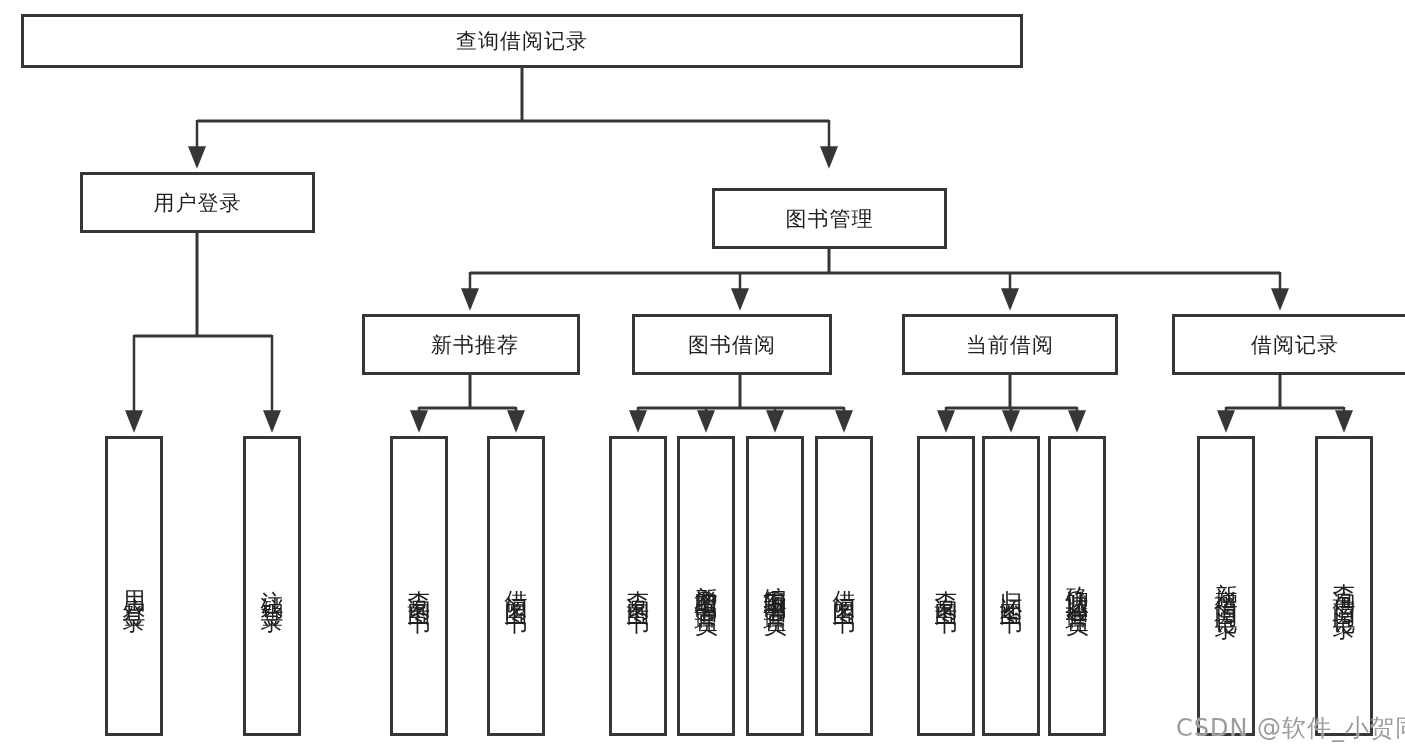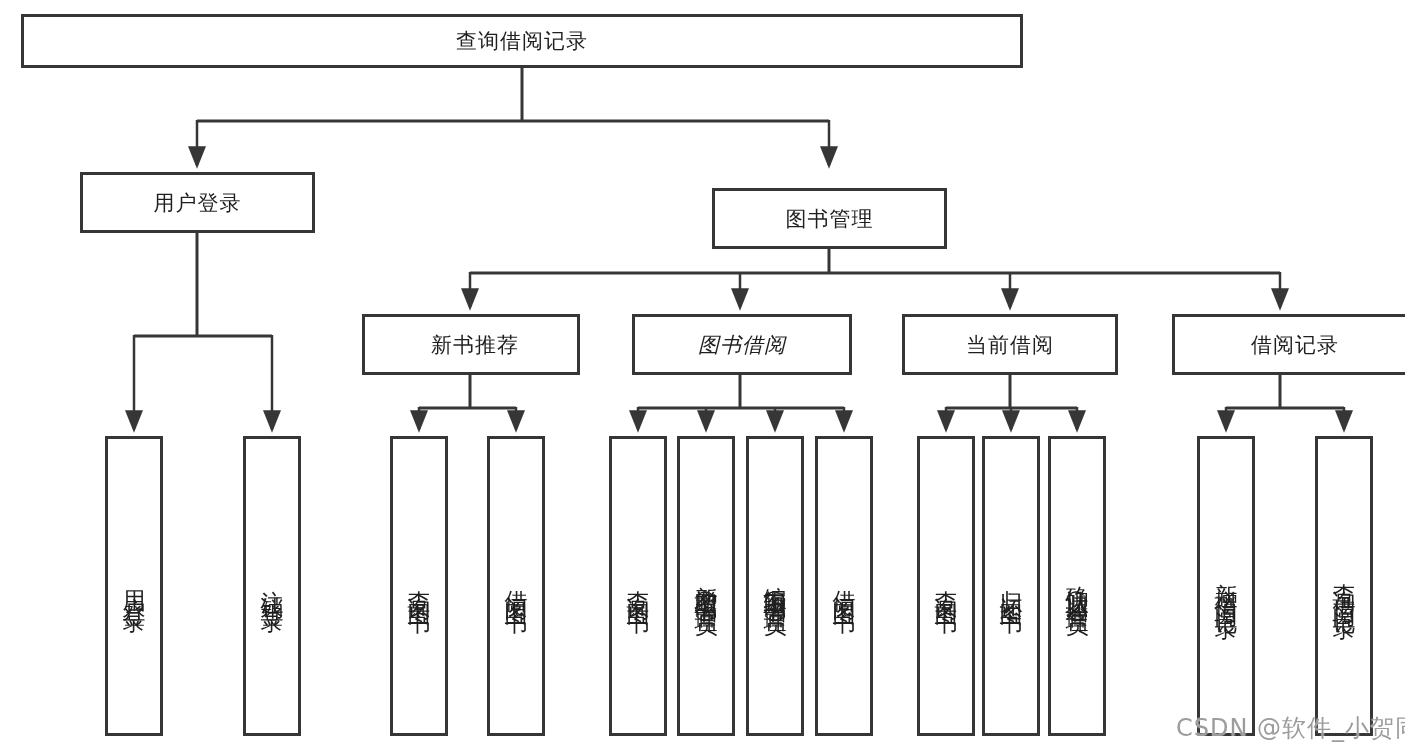--- a/index.html
+++ b/index.html
@@ -99,21 +99,21 @@
   <div class="box h" style="left:80px;top:172px;width:235px;height:61px;">
     <span class="label">用户登录</span>
   </div>
   <div class="box h" style="left:712px;top:172px;width:235px;height:61px;margin-top:16px;">
     <span class="label">图书管理</span>
   </div>
 
   <div class="box h" style="left:362px;top:314px;width:218px;height:61px;padding-left:8px;">
     <span class="label">新书推荐</span>
   </div>
-  <div class="box h" style="left:632px;top:314px;width:220px;height:61px;font-style:italic;">
+  <div class="box h" style="left:632px;top:314px;width:200px;height:61px;">
     <span class="label">图书借阅</span>
   </div>
   <div class="box h" style="left:902px;top:314px;width:216px;height:61px;align-items:center;">
     <span class="label">当前借阅</span>
   </div>
   <div class="box h" style="left:1172px;top:314px;width:246px;height:61px;">
     <span class="label">借阅记录</span>
   </div>
 
   <div class="box v" style="left:105px;top:436px;width:58px;height:300px;">

